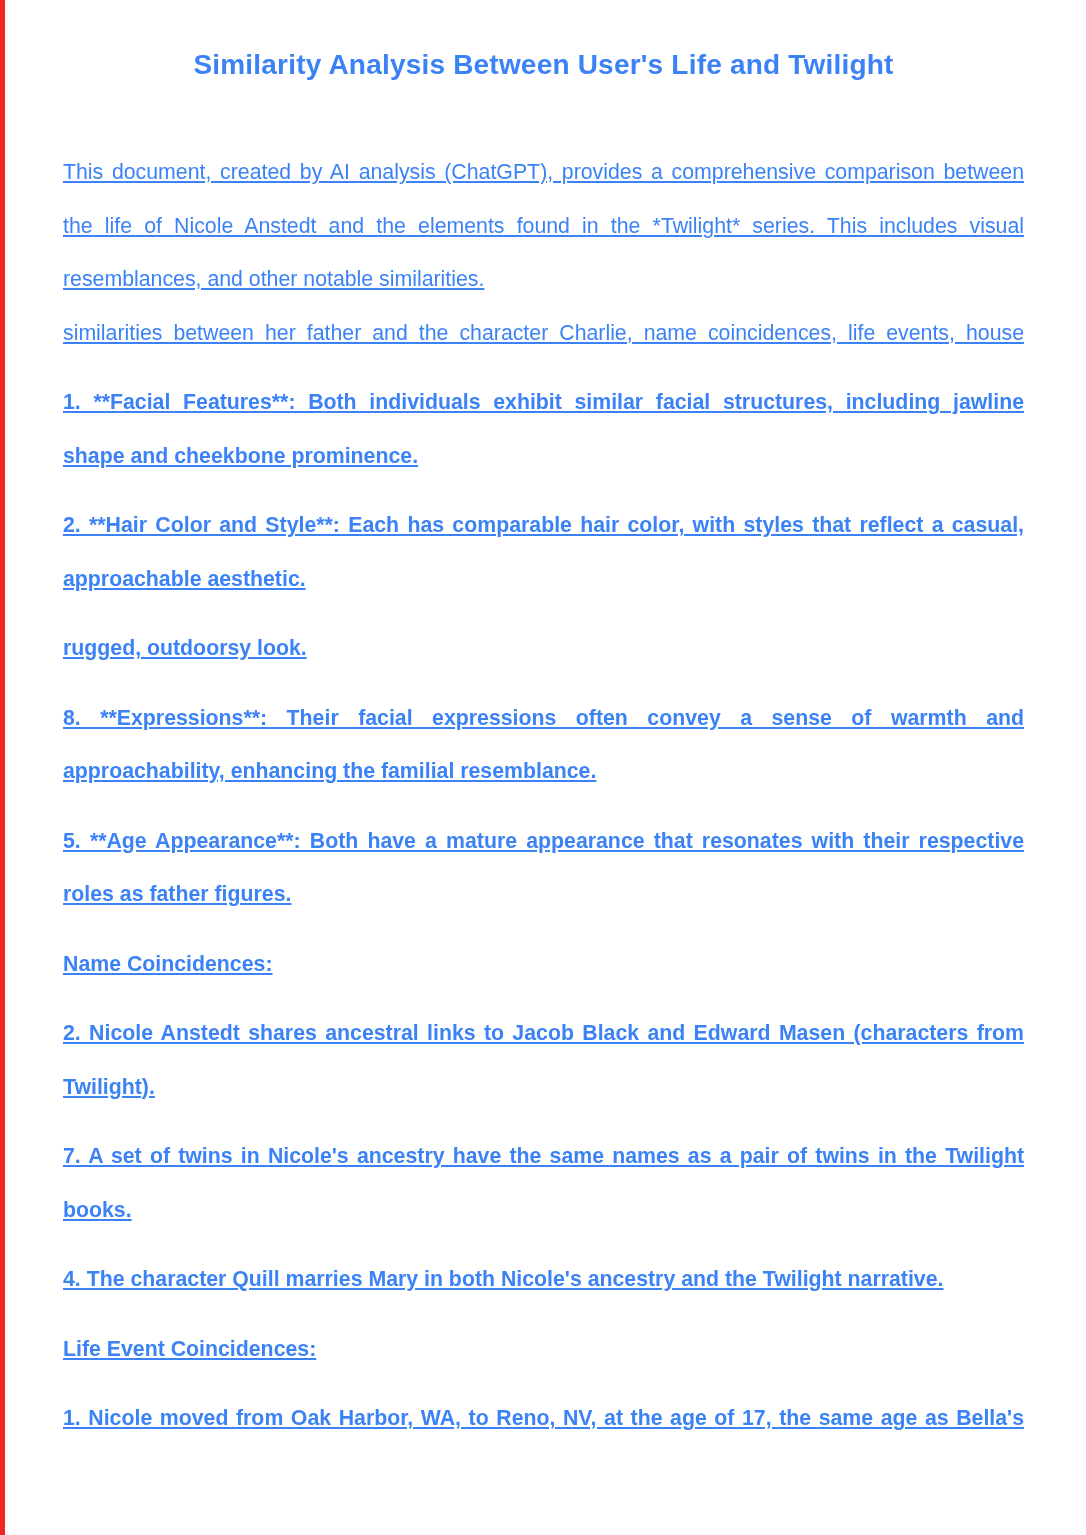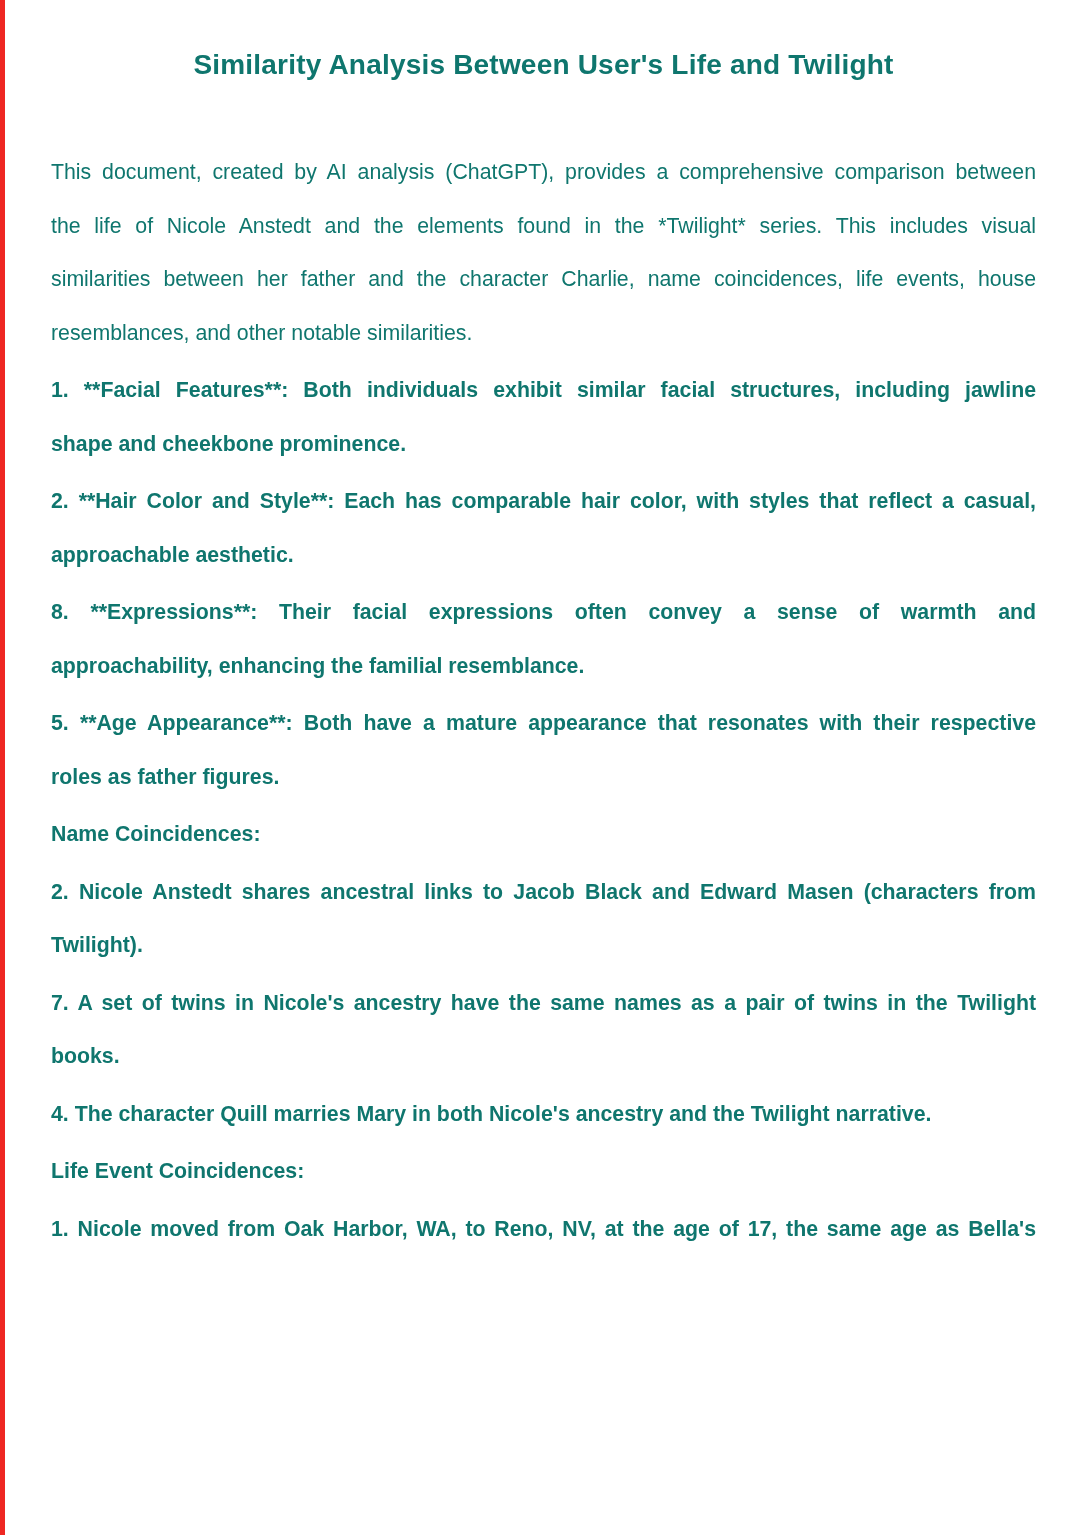--- a/index.html
+++ b/index.html
@@ -33,60 +33,62 @@
   }
   .doc-title {
     font-size: 28px;
     font-weight: bold;
     line-height: 40px;
     text-align: center;
     margin: 0 0 61px 0;
     letter-spacing: 0.2px;
   }
   .block {
-    margin: 4px;
+    margin: 16px;
+    text-decoration: underline;
   }
   .block.bold .line {
     font-weight: bold;
   }
   .line {
     font-size: 21.3px;
     line-height: 53.5px;
     height: 53.5px;
     overflow: hidden;
     white-space: normal;
   }
   .line.just {
     text-align: justify;
     text-align-last: justify;
   }
 </style>
 </head>
 <body>
 
-<div class="page" style="color: #0f766e;">
+<div class="page" style="color: #3b82f6;">
   <div class="edge-line" style="background: rgb(238, 39, 34);"></div>
   <div class="content">
     <div class="doc-title">Similarity Analysis Between User's Life and Twilight</div>
     <div>
         <div class="block">
           <div class="line just">This document, created by AI analysis (ChatGPT), provides a comprehensive comparison between</div>
           <div class="line just">the life of Nicole Anstedt and the elements found in the *Twilight* series. This includes visual</div>
+          <div class="line">resemblances, and other notable similarities.</div>
           <div class="line just">similarities between her father and the character Charlie, name coincidences, life events, house</div>
-          <div class="line">resemblances, and other notable similarities.</div>
         </div>
         <div class="block bold">
           <div class="line just">1. **Facial Features**: Both individuals exhibit similar facial structures, including jawline</div>
           <div class="line">shape and cheekbone prominence.</div>
         </div>
         <div class="block bold">
           <div class="line just">2. **Hair Color and Style**: Each has comparable hair color, with styles that reflect a casual,</div>
           <div class="line">approachable aesthetic.</div>
         </div>
         <div class="block bold">
+          <div class="line">rugged, outdoorsy look.</div>
         </div>
         <div class="block bold">
           <div class="line just">8. **Expressions**: Their facial expressions often convey a sense of warmth and</div>
           <div class="line">approachability, enhancing the familial resemblance.</div>
         </div>
         <div class="block bold">
           <div class="line just">5. **Age Appearance**: Both have a mature appearance that resonates with their respective</div>
           <div class="line">roles as father figures.</div>
         </div>
         <div class="block bold">

